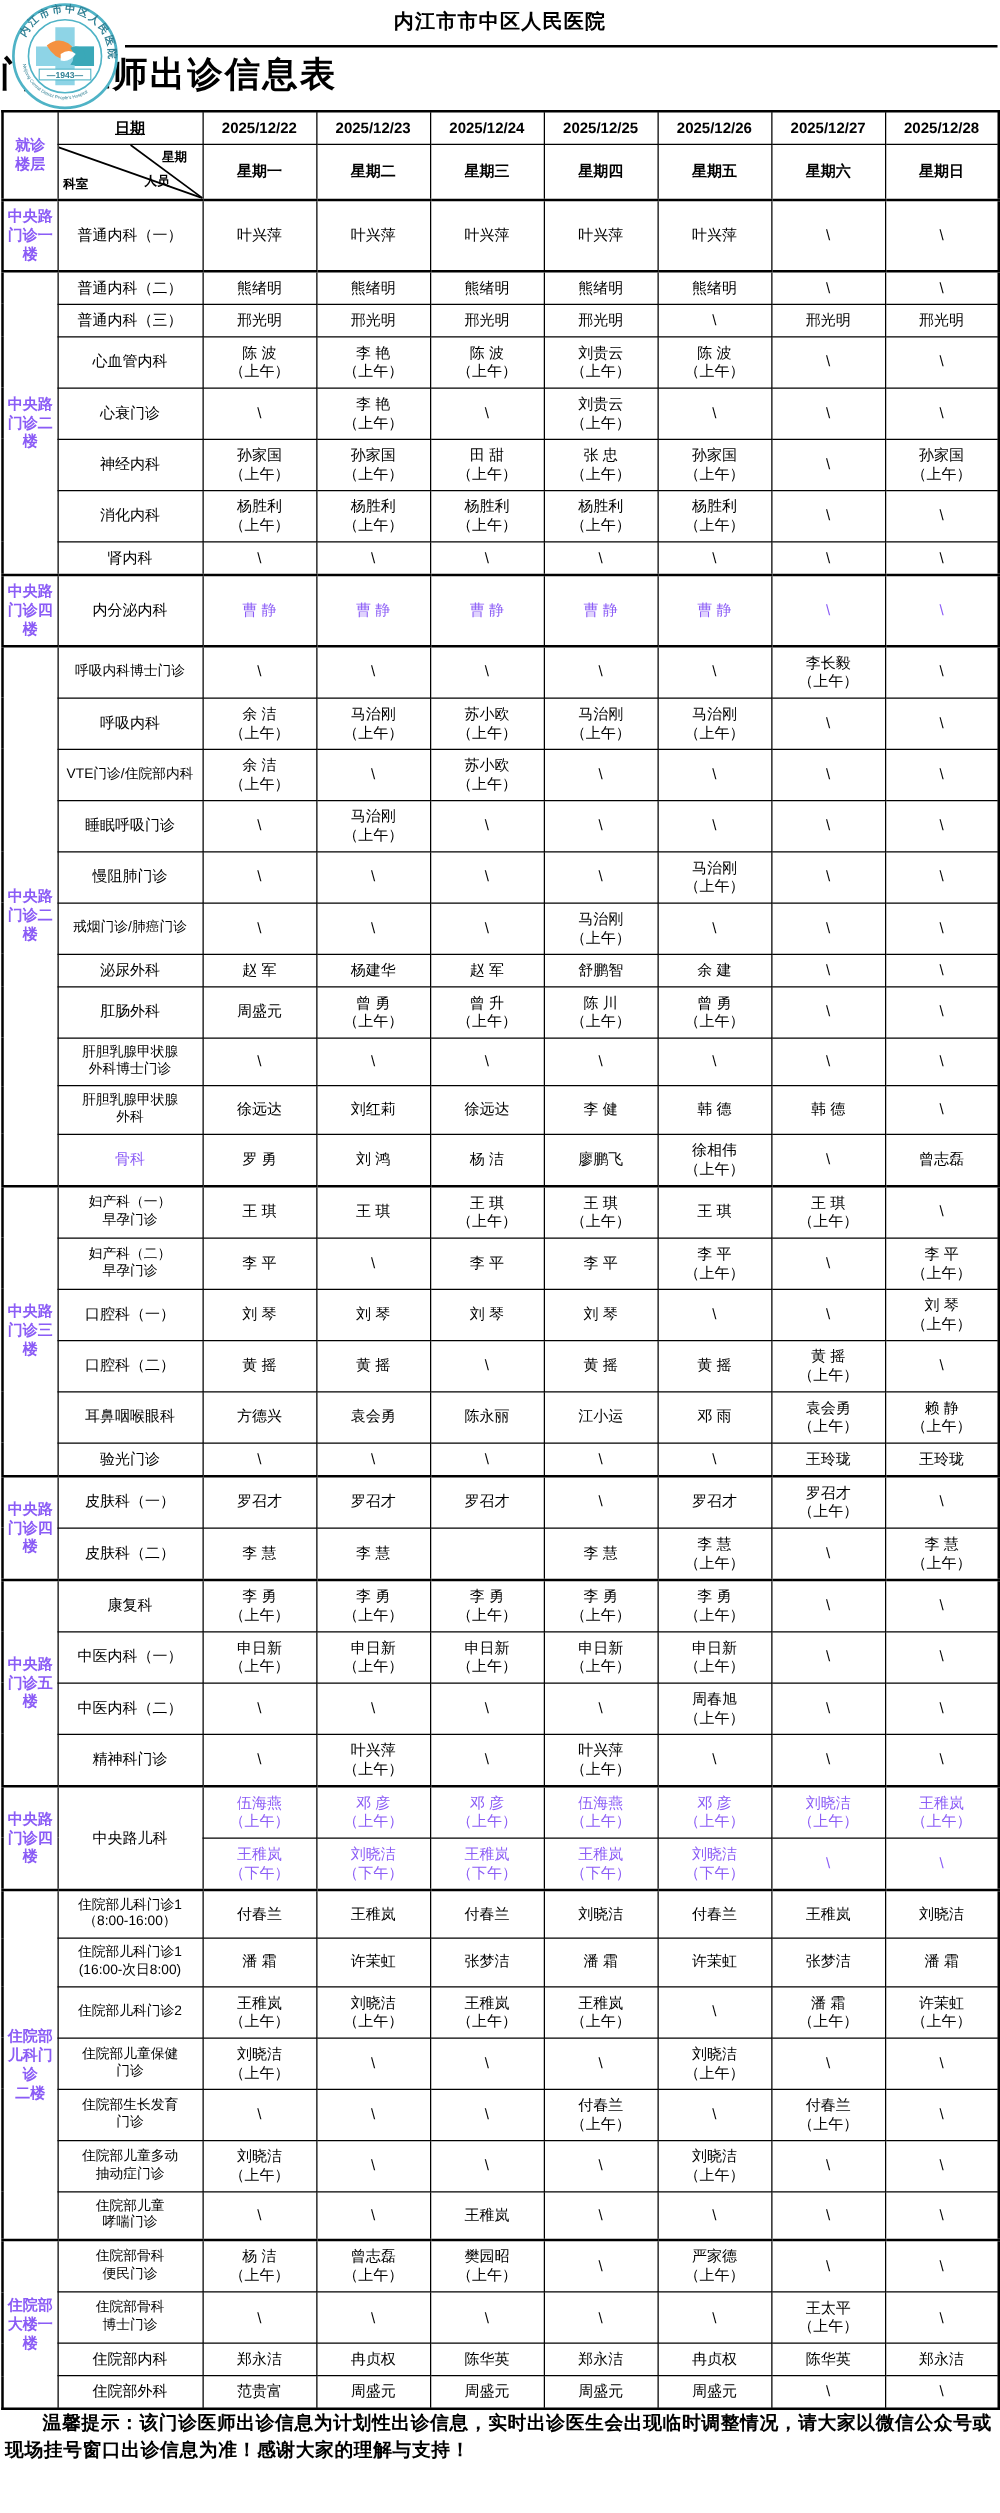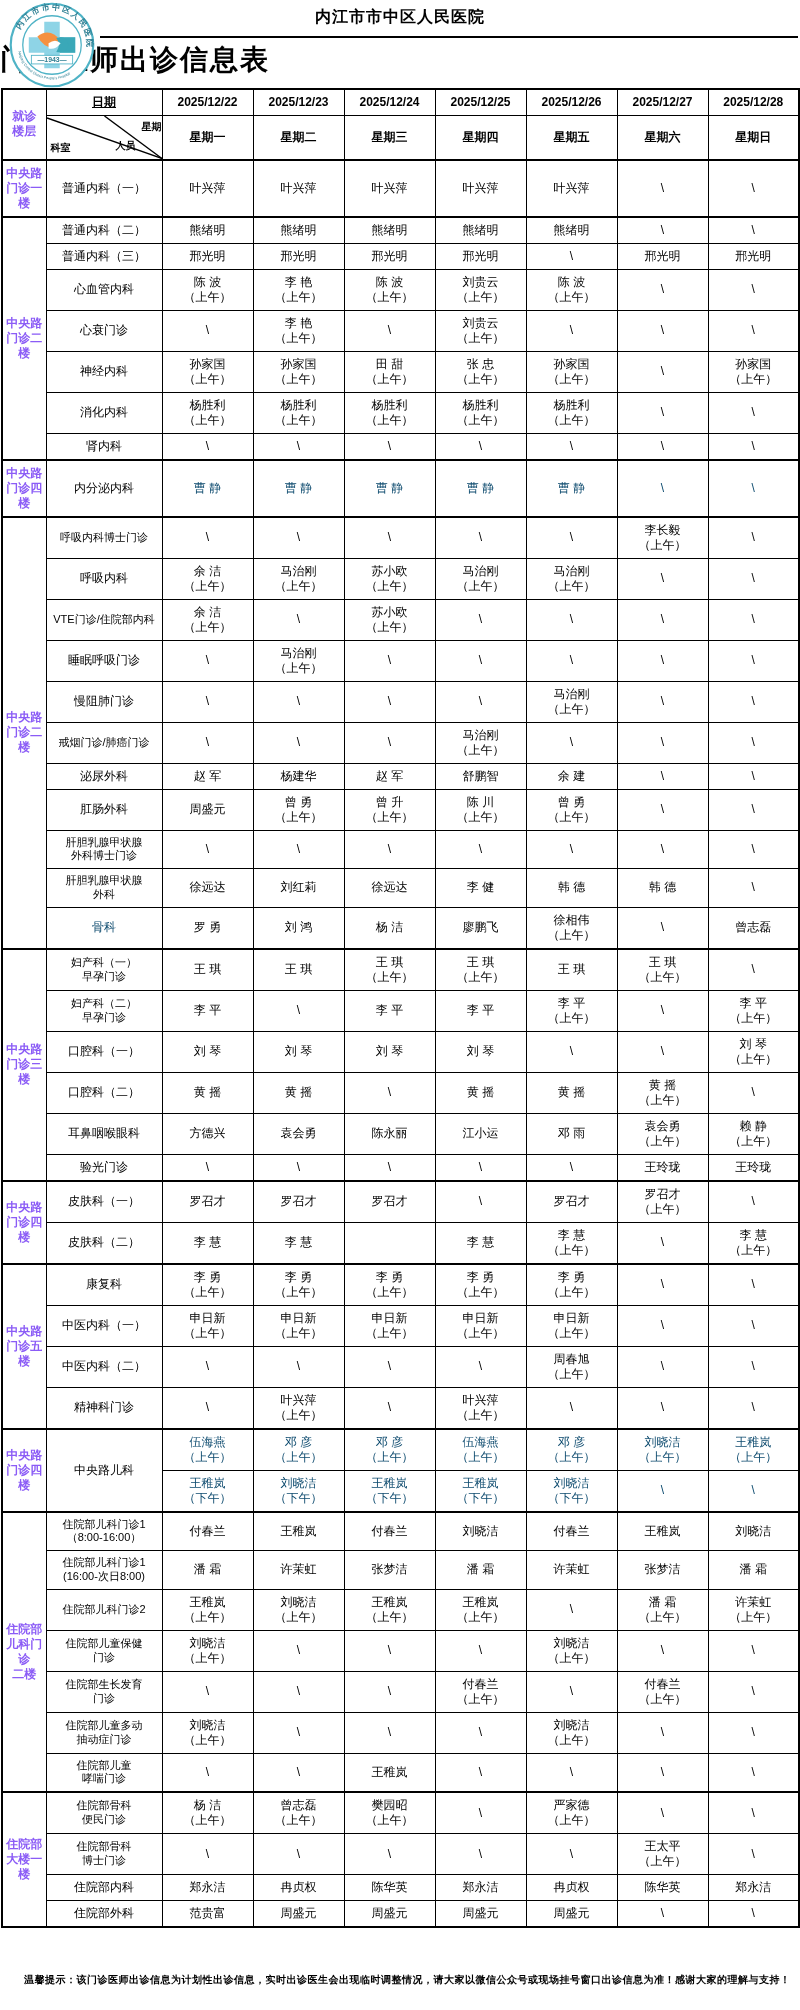--- a/index.html
+++ b/index.html
@@ -35,33 +35,33 @@
     white-space: pre-line; word-break: break-all;
   }
   td.hdr { font-weight: bold; font-size: 12px; padding: 9px 0; }
   td.wk  { font-weight: bold; font-size: 13px; padding: 12px 0; }
   td.floor-hdr, td.floor {
     color: #8b5cf6; font-weight: bold; font-size: 12px; line-height: 1.3;
   }
   td.date-label { font-weight: bold; font-size: 14px; text-decoration: underline; }
   td.dept { font-size: 13px; line-height: 1.25; padding: 5px 2px; margin-top: 15px; }
   td.dept.small { font-size: 11px; }
-  td.cell.teal, td.dept.teal { color: #0c4a6e; }
+  td.cell.teal, td.dept.teal { color: #8b5cf6; }
   tr.sec-start td { border-top: 2px solid #000; }
   tr.hdr-row td { border-bottom-width: 2px; }
   td.corner { position: relative; padding: 0; height: 44px; }
   .corner-svg { position: absolute; inset: 0; width: 100%; height: 100%; }
   .corner-lbl { position: absolute; font-size: 10px; font-weight: bold; }
-  .lbl-week { right: 0; top: 5px; }
+  .lbl-week { right: 12px; top: 5px; }
   .lbl-staff { right: 26px; bottom: 6px; text-align: right; }
   .lbl-dept { left: 4px; bottom: 4px; }
   
   .footer-note {
-    font-size: 10px; font-weight: bold; line-height: 1.45;
-    padding: 17px 4px 0 4px; text-indent: 2em; letter-spacing: .5px; margin-top: 28px;
+    font-size: 15px; font-weight: bold; line-height: 1.45;
+    padding: 0 4px 0 4px; text-indent: 2em; letter-spacing: .5px;
   }
 </style>
 </head>
 <body>
 
 <div class="page-header">
   <div class="hospital-name">内江市市中区人民医院</div>
   <div class="header-rule"></div>
   <div class="page-title">门诊医师出诊信息表</div>
 

